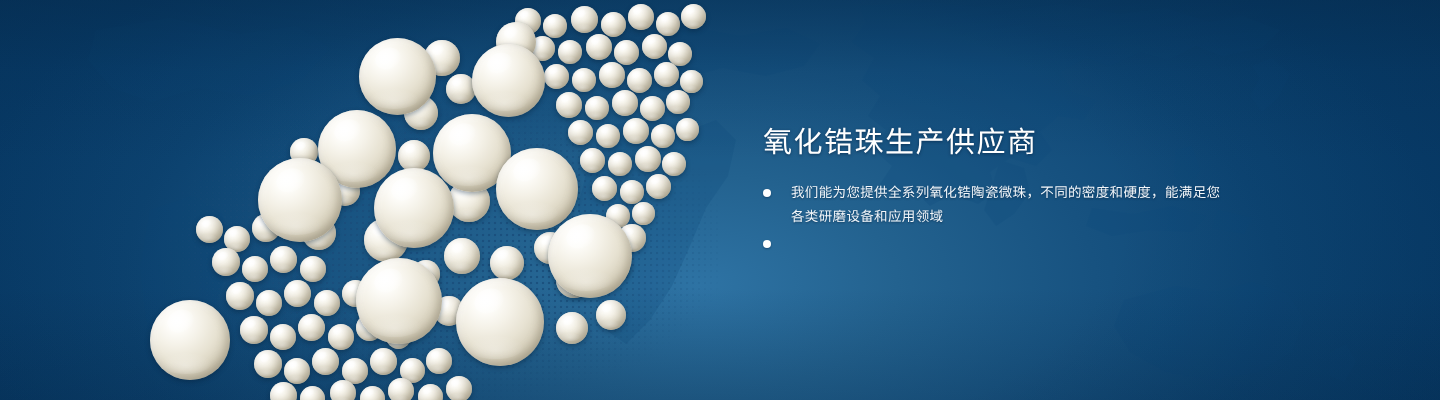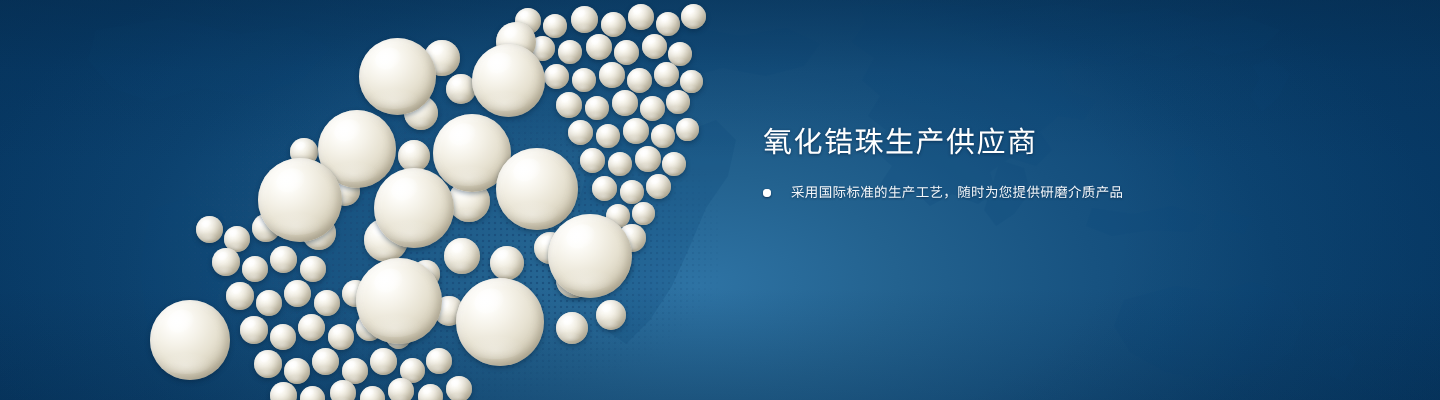--- a/index.html
+++ b/index.html
@@ -330,21 +330,21 @@
     <div class="bead" style="left:548px; top:214px; width:84px; height:84px;"></div>
     <div class="bead" style="left:150px; top:300px; width:80px; height:80px;"></div>
   </div>
 
   <div class="content">
     <h1 class="headline">氧化锆珠生产供应商</h1>
 
     <ul class="bullets">
       <li class="bullet-item">
         <span class="bullet-dot"></span>
+        <span>我们能为您提供全系列氧化锆陶瓷微珠，不同的密度和硬度，能满足您各类研磨设备和应用领域</span>
       </li>
       <li class="bullet-item">
         <span class="bullet-dot"></span>
-        <span>采用国际标准的生产工艺，随时为您提供研磨介质产品</span>
       </li>
     </ul>
   </div>
 
 </div>
 
 </body></html>

